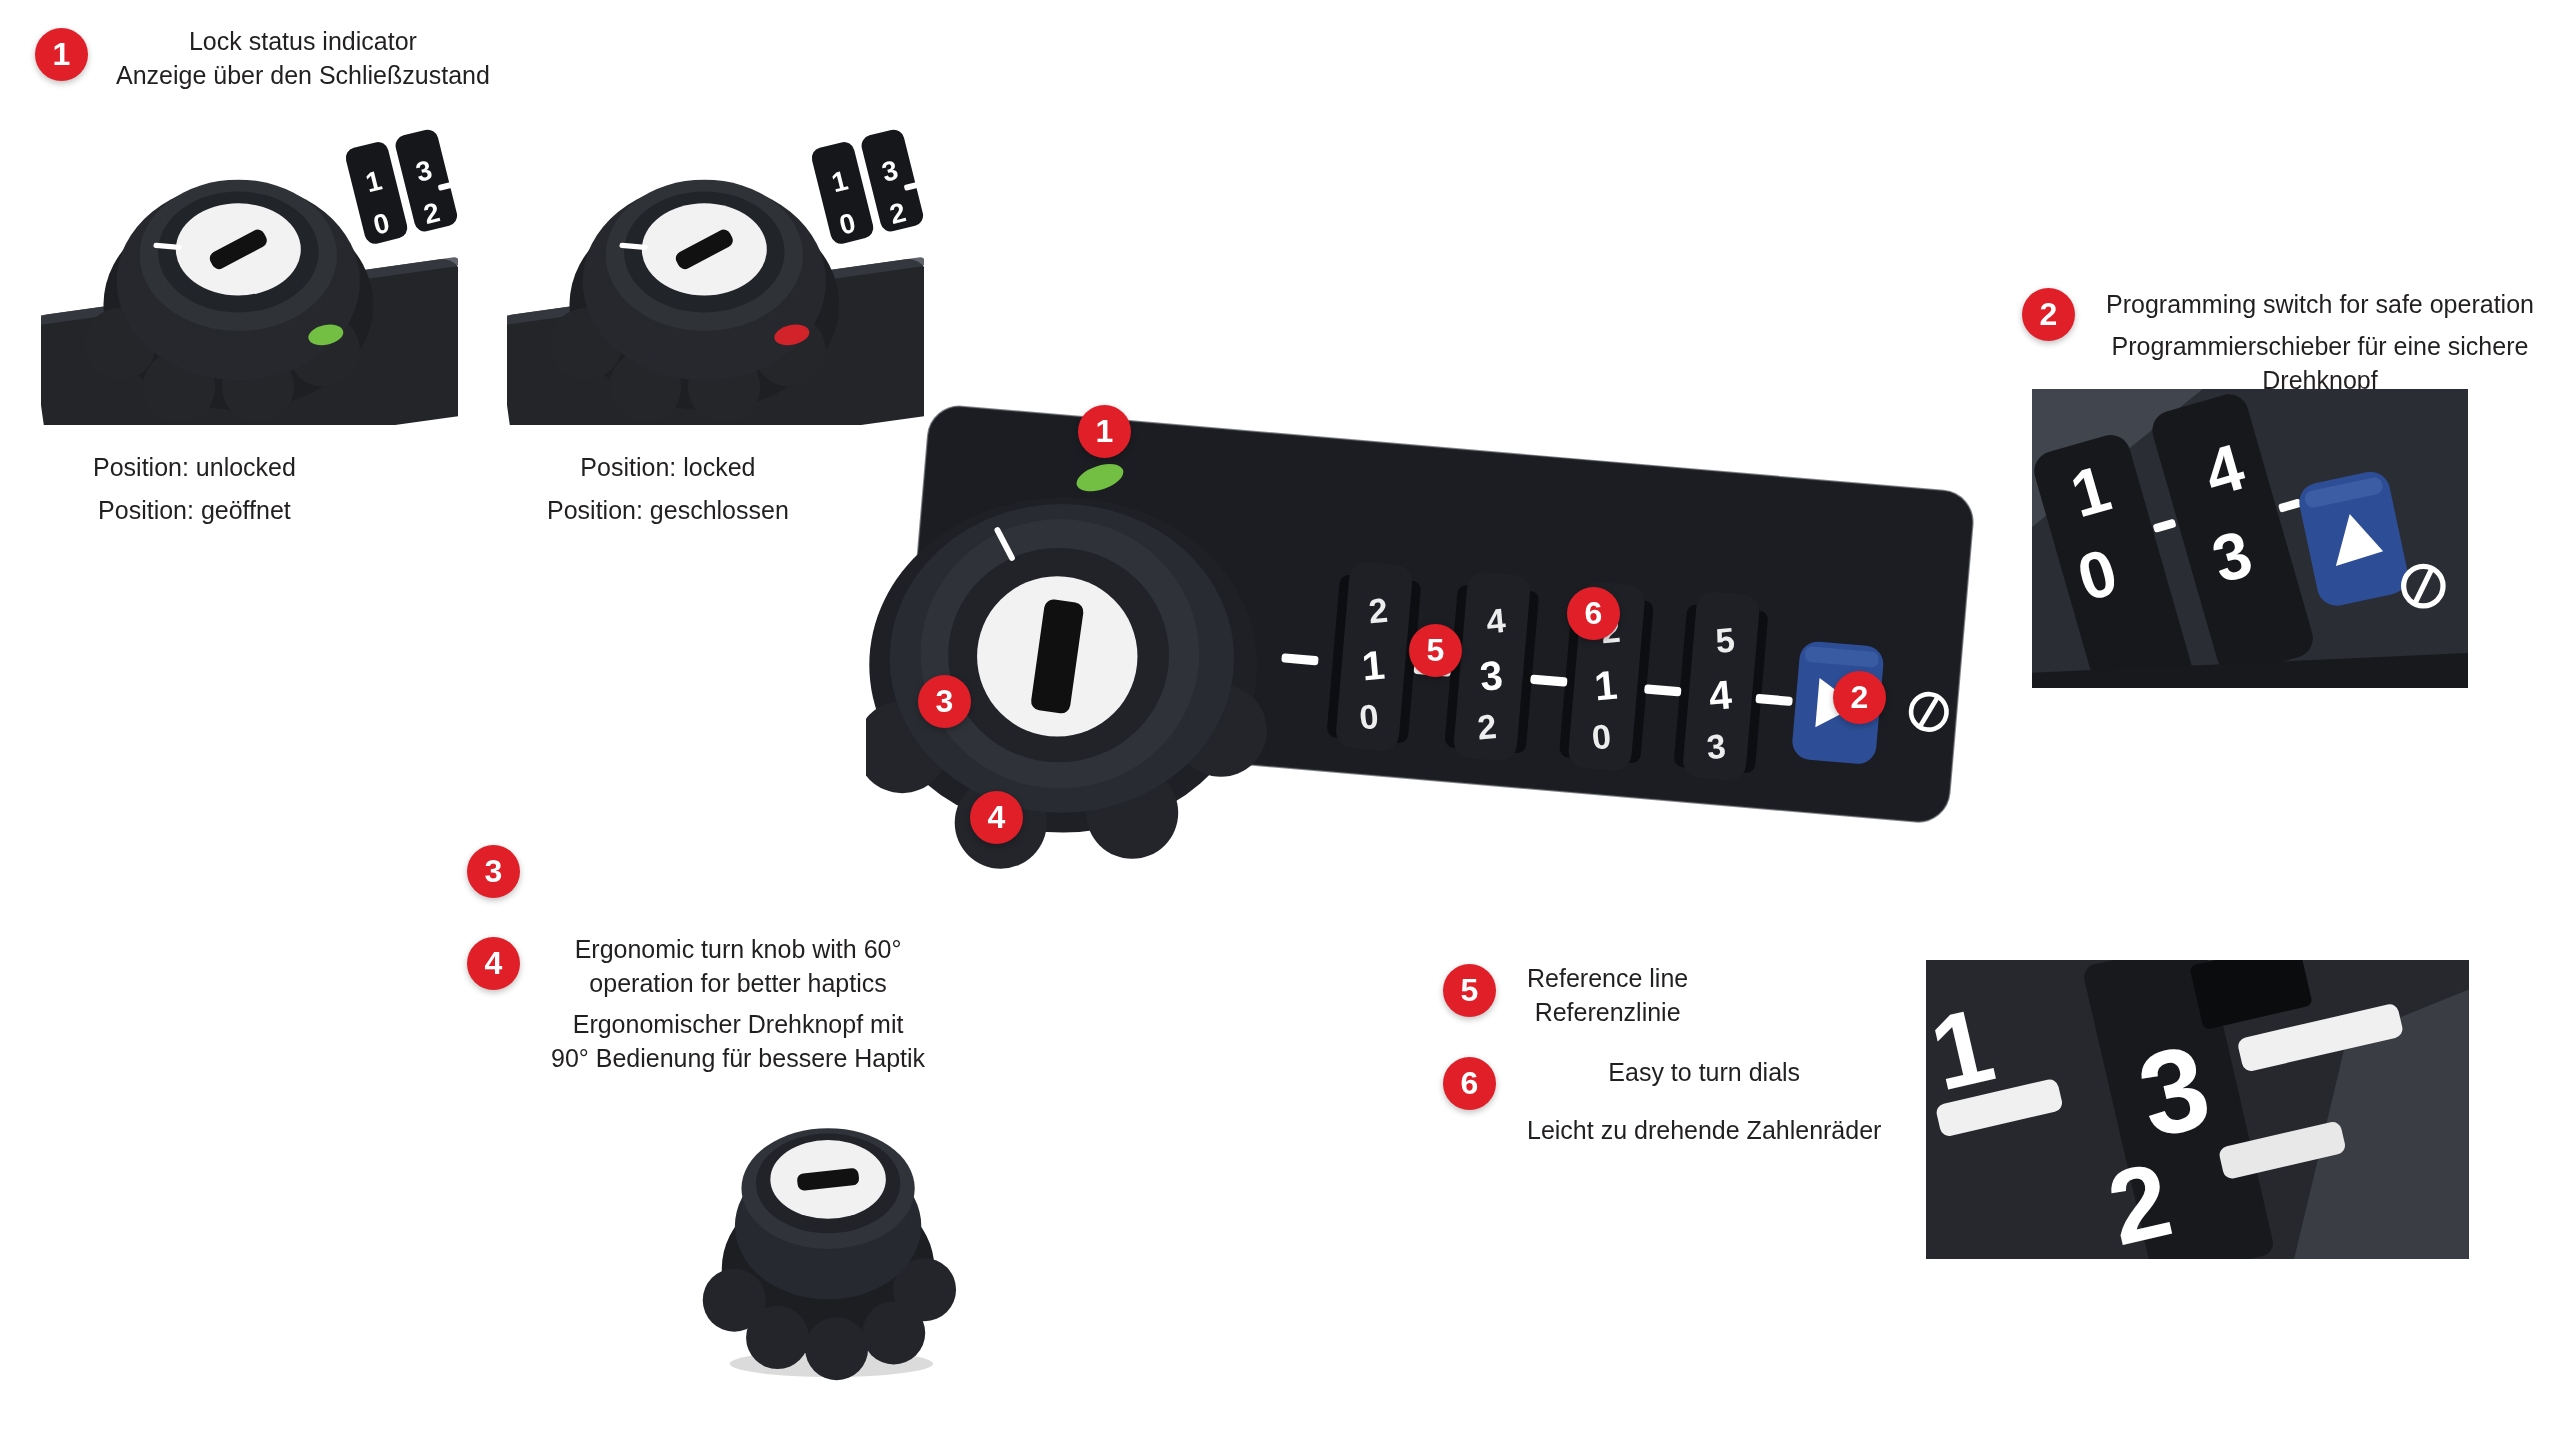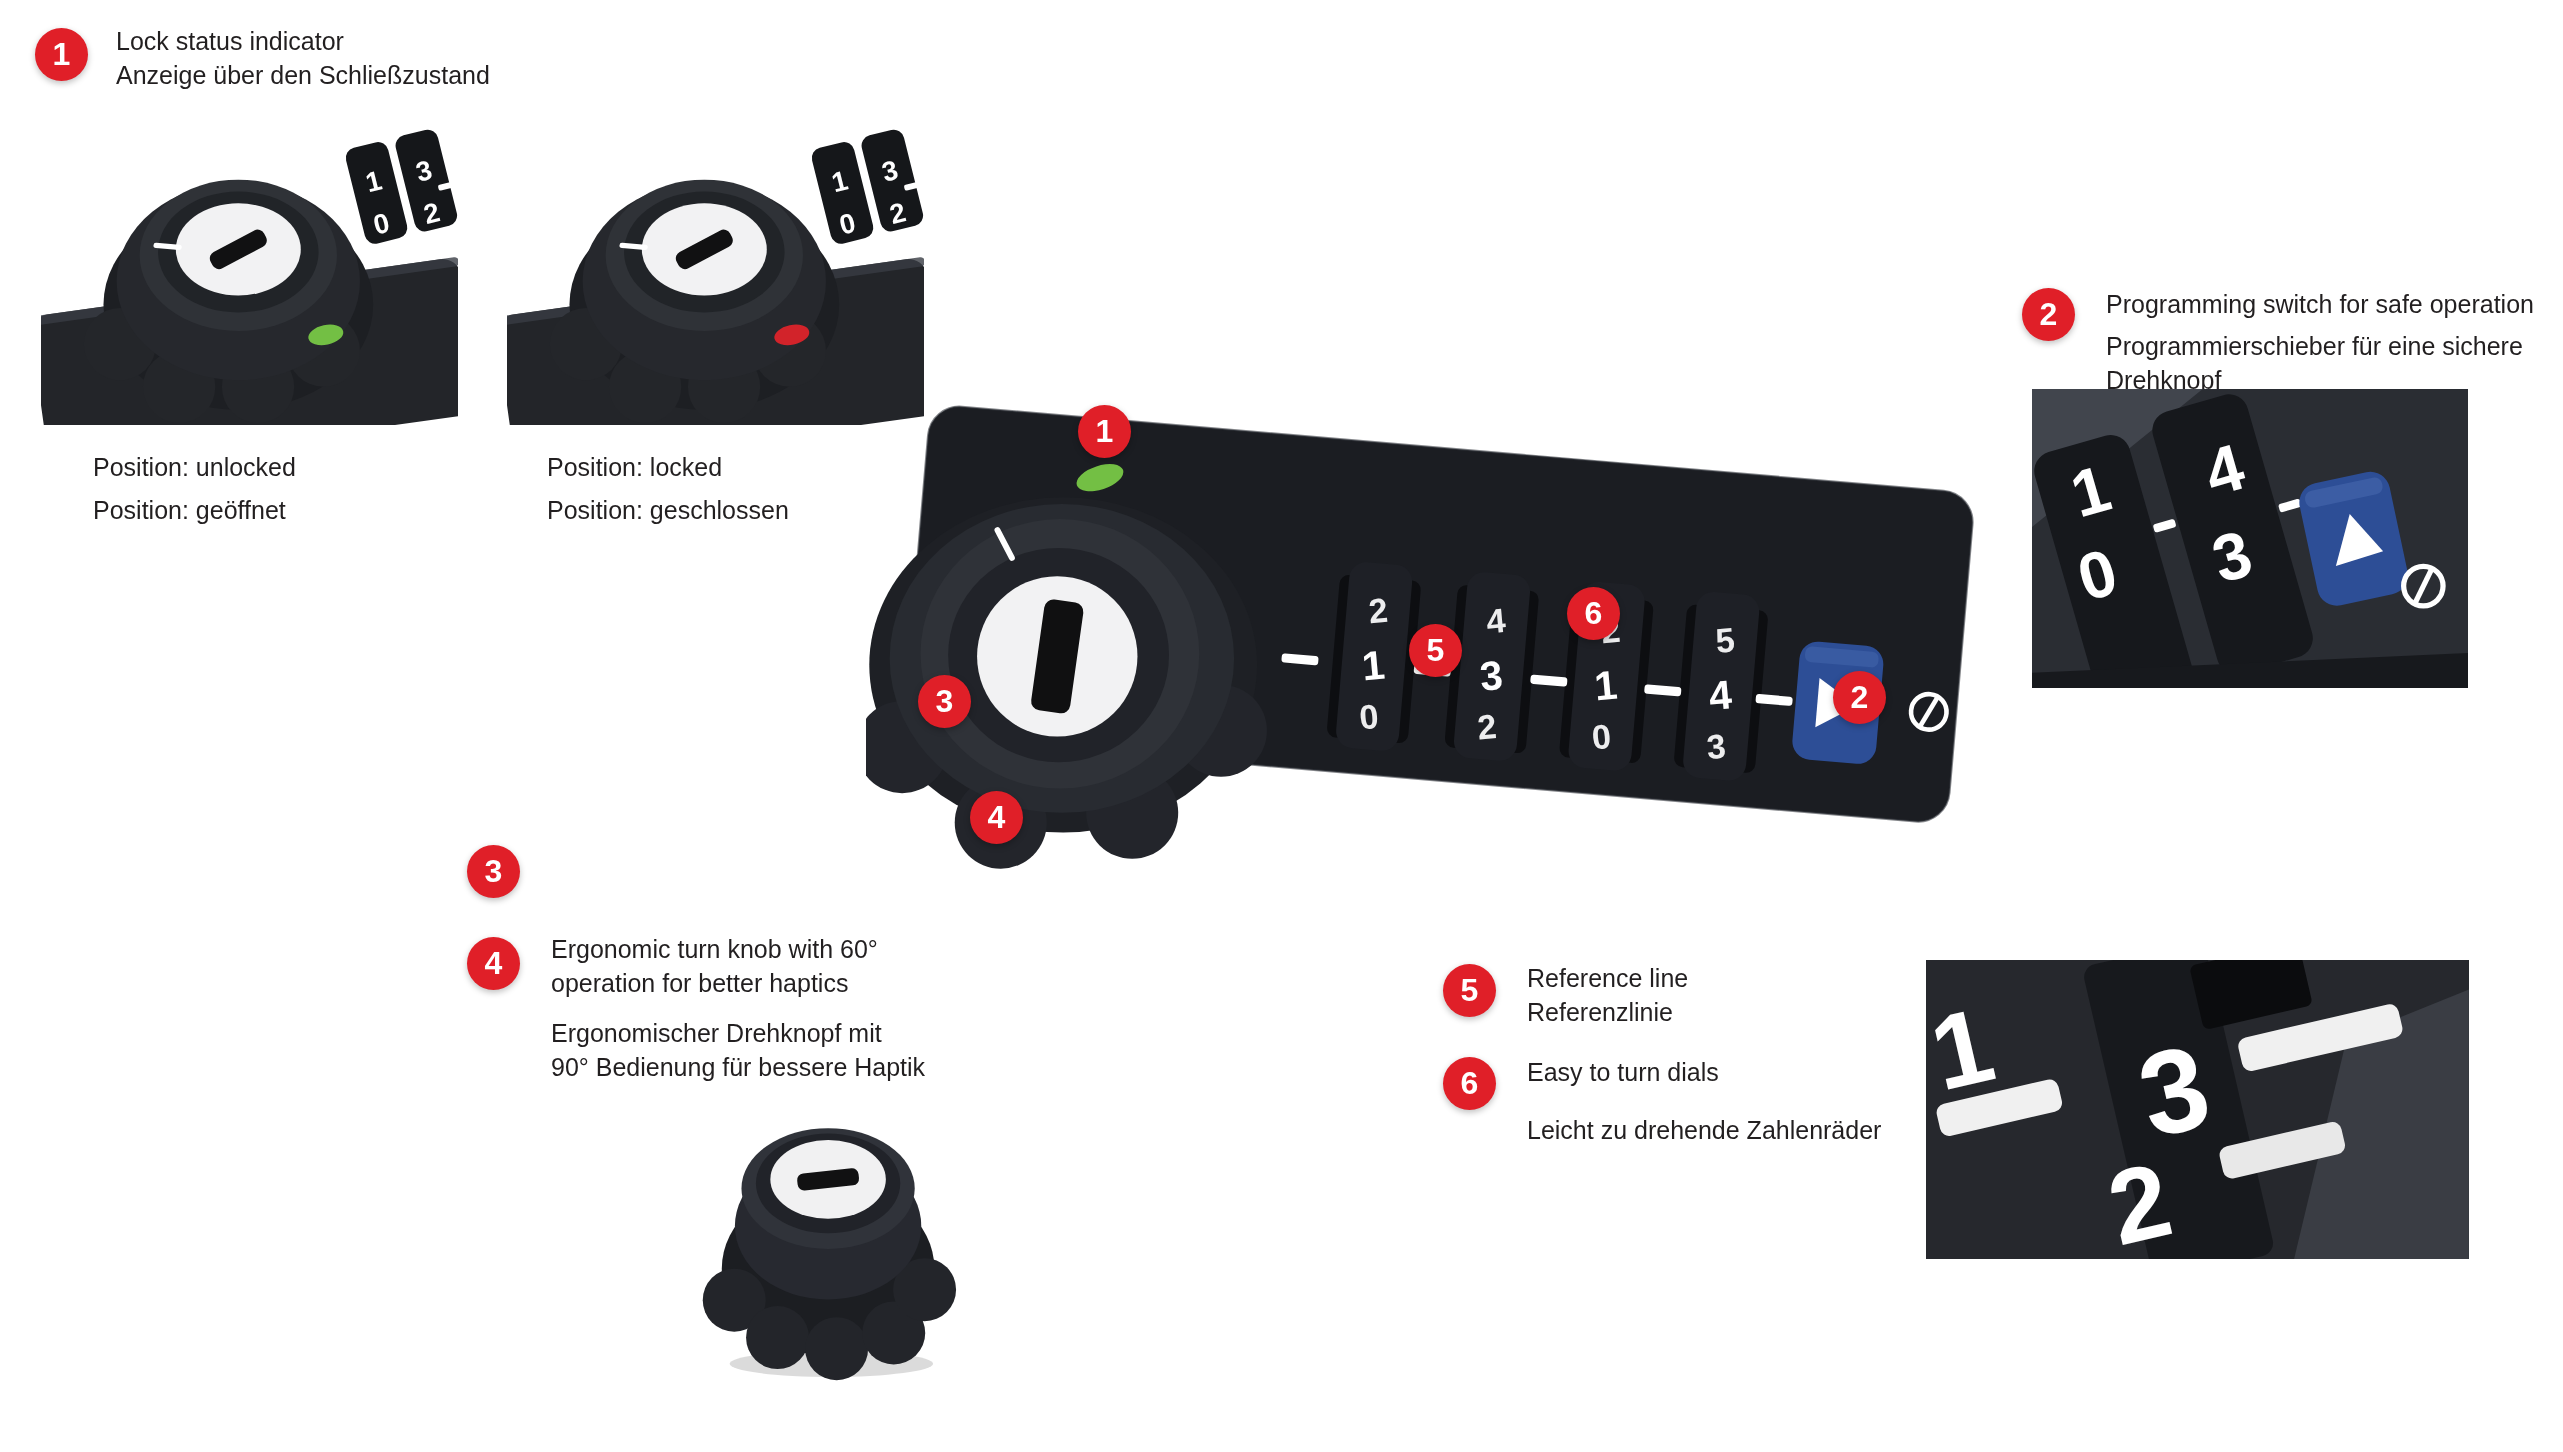--- a/index.html
+++ b/index.html
@@ -6,21 +6,21 @@
   html,body { background:#ffffff; }
   body { font-family:"Liberation Sans", sans-serif; color:#221f20; }
   #canvas { position:relative; width:2563px; height:1452px; background:#ffffff; overflow:hidden; }
   .abs { position:absolute; }
   .badge {
     position:absolute; width:53px; height:53px; border-radius:50%;
     background:#e01f28; color:#fff; font-size:32px; font-weight:700;
     display:flex; align-items:center; justify-content:center;
     box-shadow:0 2.6px 6.6px rgba(0,0,0,.25); z-index:5;
   }
-  .txt { font-size:25px; line-height:34px; color:#221f20; white-space:nowrap; }
+  .txt { font-size:25px; line-height:34px; color:#221f20; white-space:nowrap;text-align:center; }
   .photo { position:absolute; }
   .photo svg { display:block; width:100%; height:100%; }
   svg text {
     font-family:"Liberation Sans", sans-serif; font-weight:700; fill:#ffffff;
     text-anchor:middle; dominant-baseline:central;
   }
 </style>
 </head>
 <body>
 
@@ -246,21 +246,21 @@
   <div class="badge" style="left:467px; top:845px;">
     <span>3</span>
   </div>
 
   <div class="badge" style="left:467px; top:937px;">
     <span>4</span>
   </div>
   <div class="abs txt" style="left:551px; top:932px;">
     <div>Ergonomic turn knob with 60°</div>
     <div>operation for better haptics</div>
-    <div style="margin-top:16px;">Ergonomischer Drehknopf mit</div>
+    <div style="margin-top:7px;">Ergonomischer Drehknopf mit</div>
     <div>90° Bedienung für bessere Haptik</div>
   </div>
 
   <div class="photo" style="left:687px; top:1111px; width:294px; height:270px;">
     <svg viewBox="0 0 448 411">
       <ellipse cx="220" cy="385" rx="155" ry="20" fill="rgba(0,0,0,0.14)"></ellipse>
       <g>
         <ellipse cx="215" cy="240" rx="162" ry="132" fill="#1c1e22"></ellipse>
         <circle cx="72" cy="288" r="48" fill="#23252a"></circle>
         <circle cx="138" cy="345" r="48" fill="#23252a"></circle>

